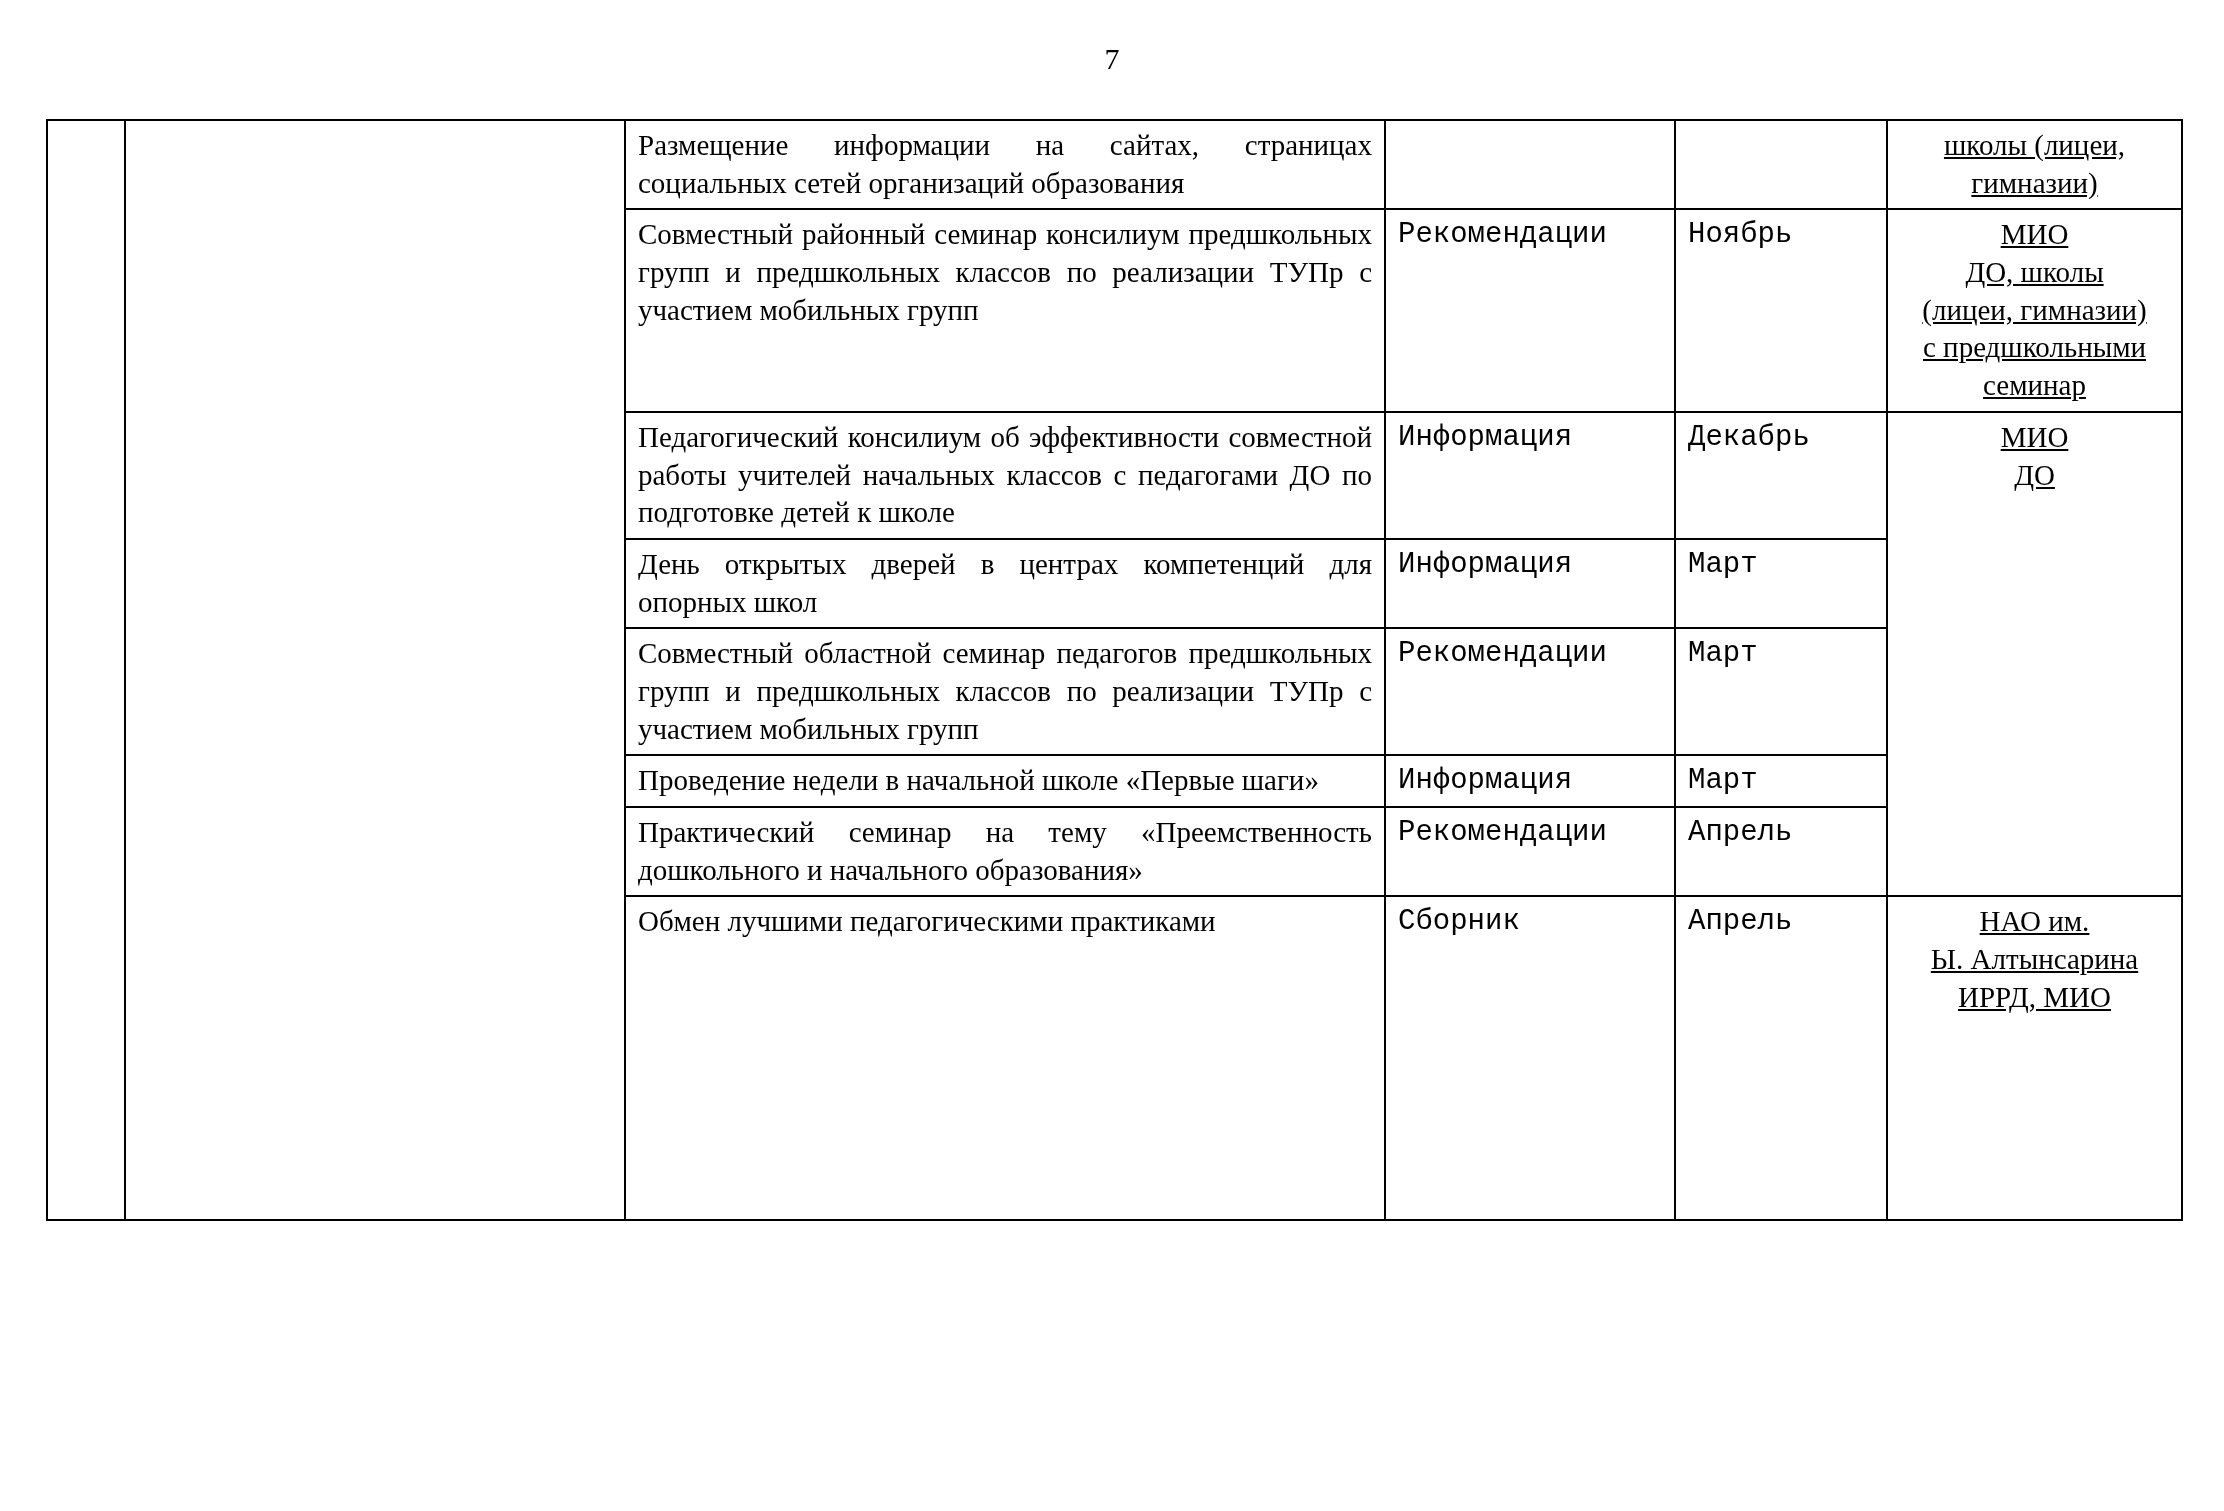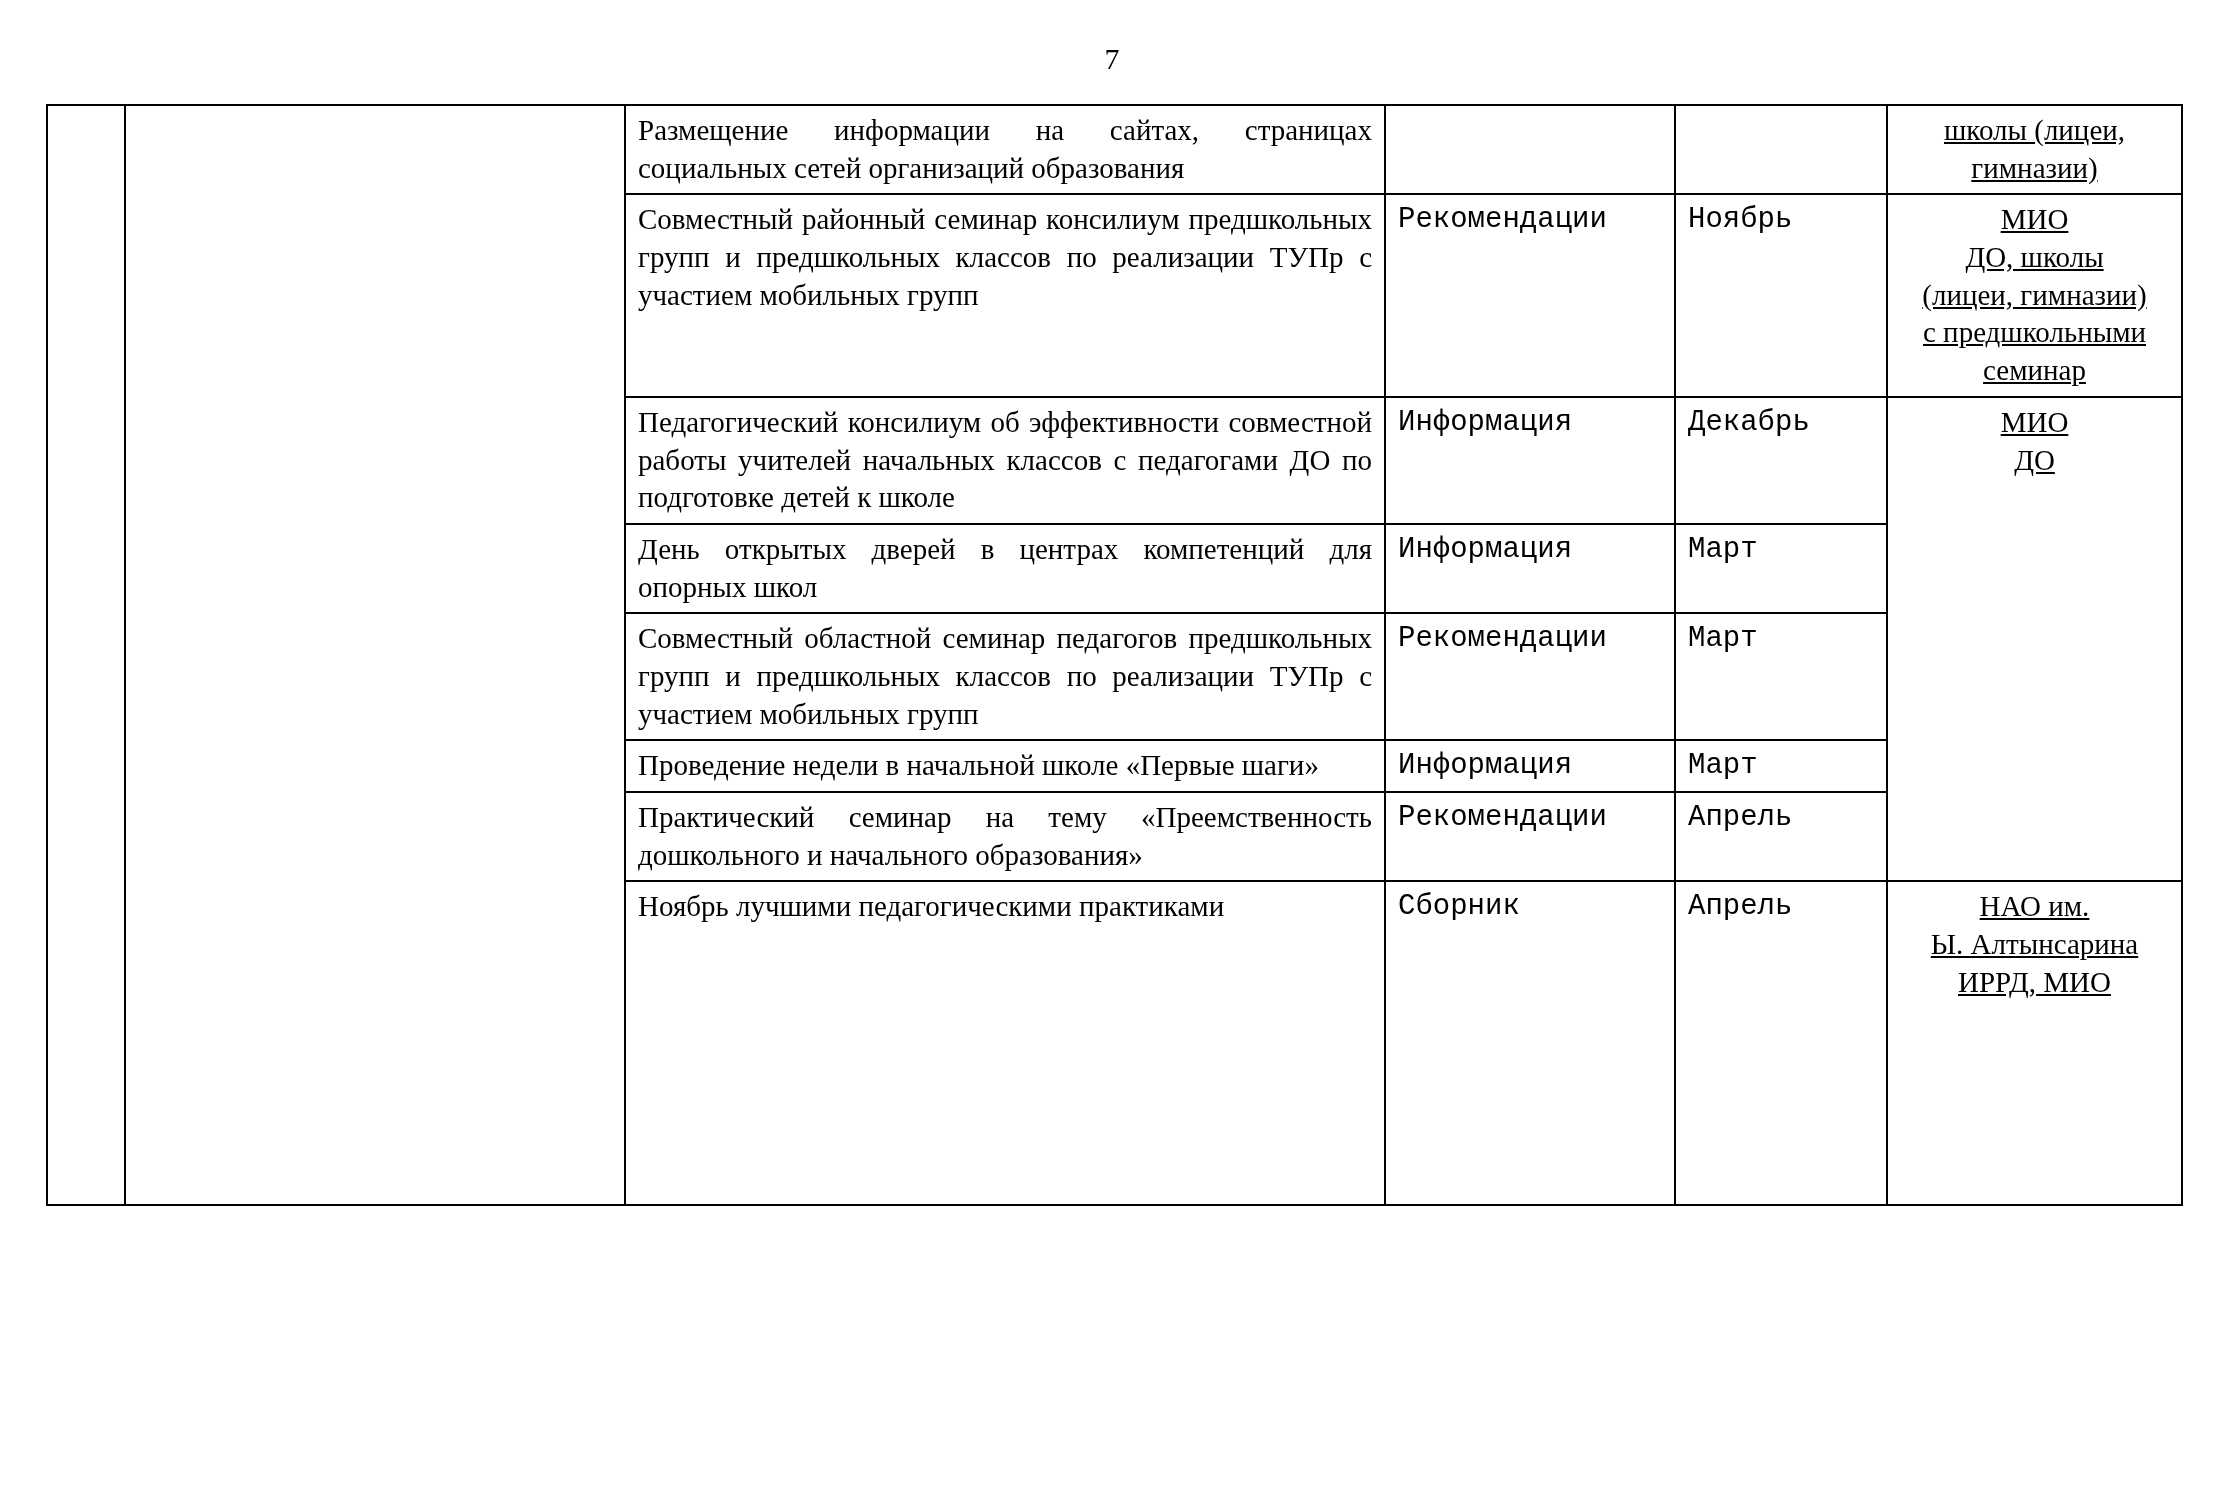--- a/index.html
+++ b/index.html
@@ -28,21 +28,21 @@
     top: 42px;
     left: 0;
     width: 2224px;
     text-align: center;
     font-size: 30px;
     font-family: "Liberation Serif", serif;
   }
   .table-wrap {
     position: absolute;
     left: 46px;
-    top: 104px;
+    top: 119px;
     width: 2135px;
   }
   table.doc-table {
     border-collapse: collapse;
     table-layout: fixed;
     width: 2135px;
     font-size: 29px;
     line-height: 1.30;
   }
   table.doc-table td {
@@ -146,21 +146,21 @@
           <td class="ctr">Март</td>
         </tr>
 
         <tr>
           <td class="just last-left">Практический семинар на тему «Преемственность дошкольного и начального образования»</td>
           <td class="ctr">Рекомендации</td>
           <td class="ctr">Апрель</td>
         </tr>
 
         <tr>
-          <td class="just last-left" style="height:310px;">Ноябрь лучшими педагогическими практиками</td>
+          <td class="just last-left" style="height:310px;">Обмен лучшими педагогическими практиками</td>
           <td class="ctr">Сборник</td>
           <td class="ctr">Апрель</td>
           <td class="resp-cell">
             <span class="resp-line">НАО им.</span>
             <span class="resp-line">Ы. Алтынсарина</span>
             <span class="resp-line">ИРРД, МИО</span>
           </td>
         </tr>
 
       </tbody>

